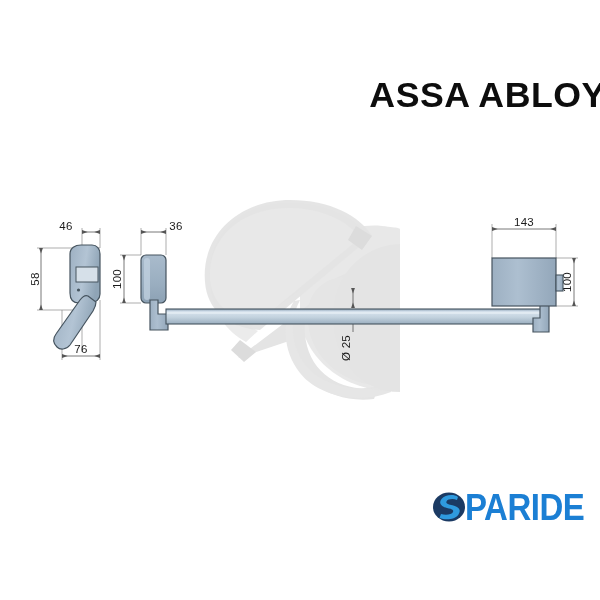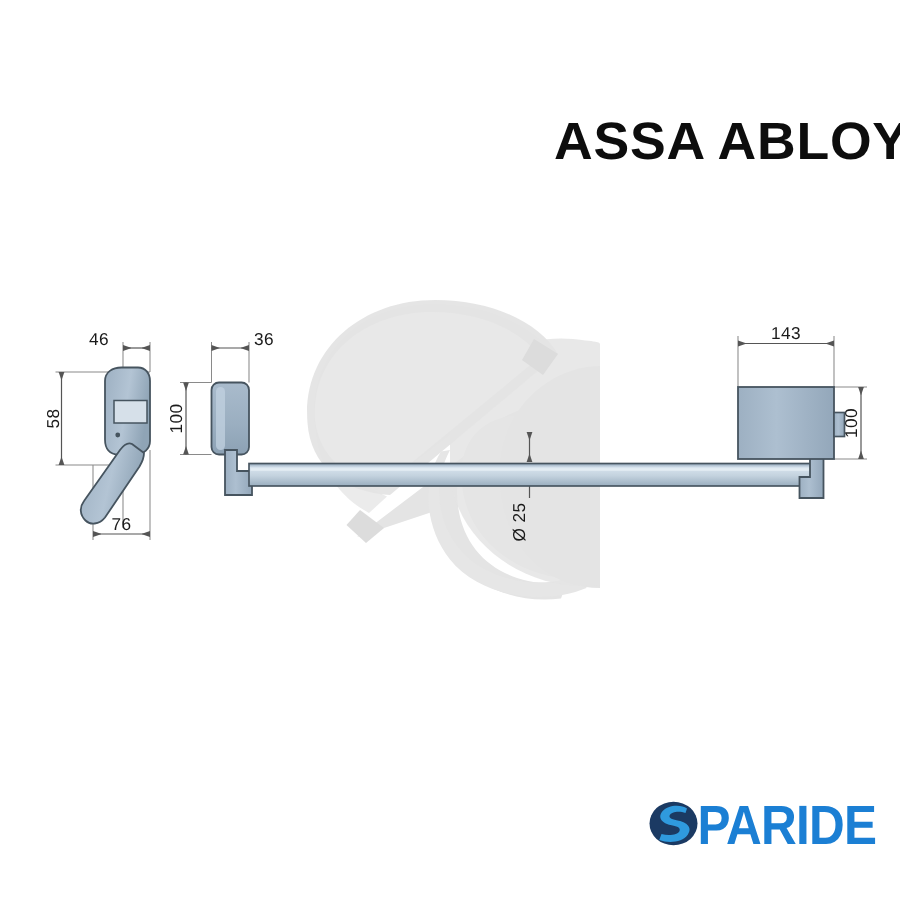--- a/index.html
+++ b/index.html
@@ -40,21 +40,20 @@
 
   
   #paride-logo {
     position: absolute;
     left: 432px;
     top: 486px;
     width: 156px;
     height: 42px;
     display: flex;
     align-items: center;
-    margin-top: 42px;
   }
   #paride-logo .mark {
     position: relative;
     width: 34px;
     height: 34px;
     flex: 0 0 auto;
   }
   #paride-logo .word {
     font-family: "Liberation Sans", sans-serif;
     font-weight: bold;

